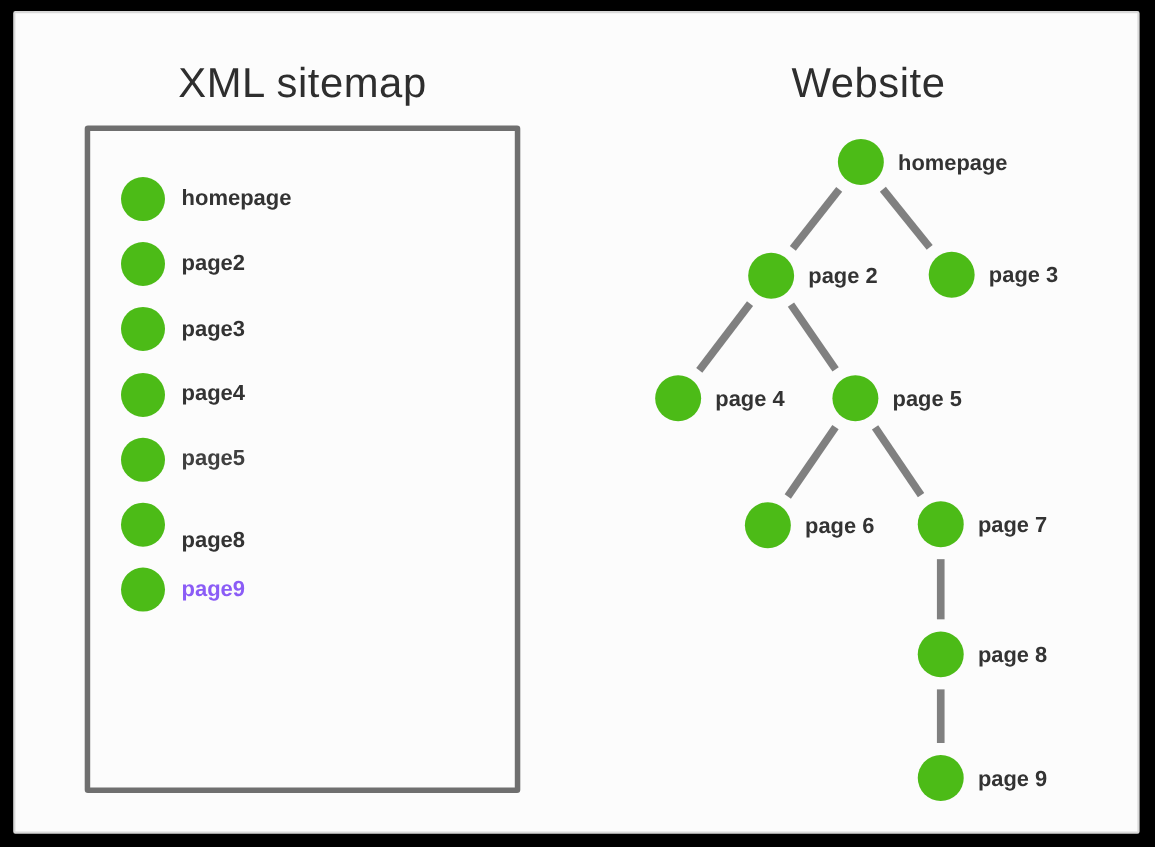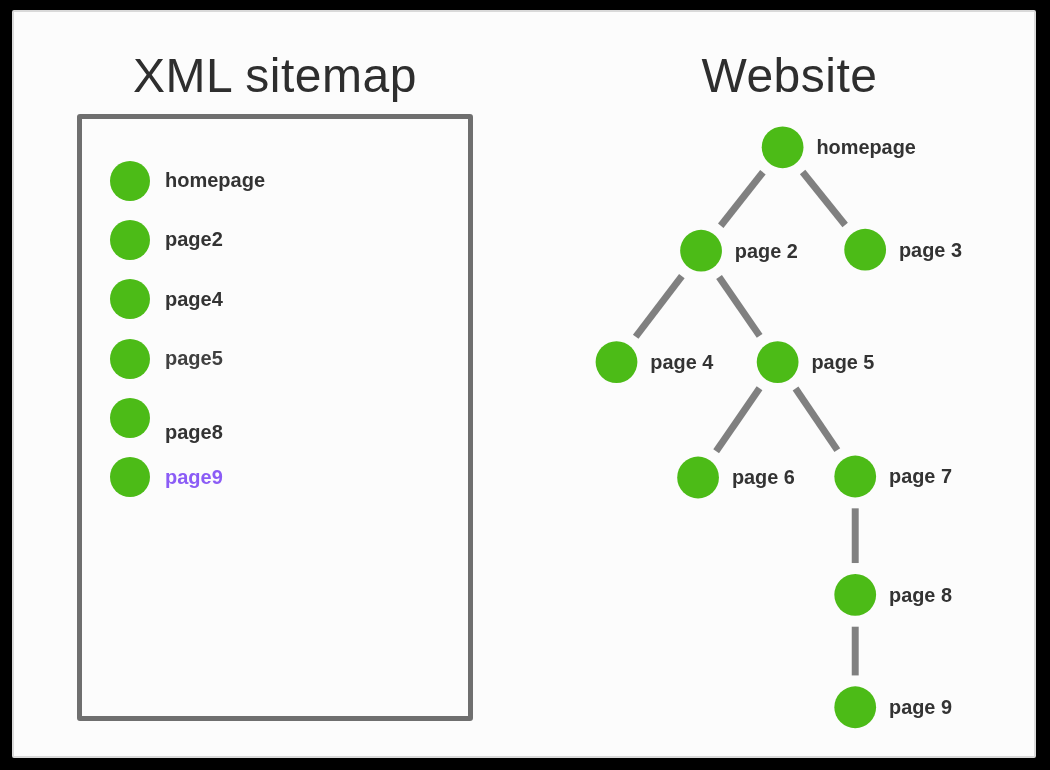--- a/index.html
+++ b/index.html
@@ -19,21 +19,21 @@
     position: absolute;
     top: 10px; left: 12px; right: 14px; bottom: 12px;
     background: #fcfcfc;
     border: 2px solid #d9d9d9;
     border-radius: 2px;
   }
   .panel-title {
     position: absolute;
     top: 43px;
     text-align: center;
-    font-size: 48px;
+    font-size: 38px;
     line-height: 42px;
     font-weight: 400;
     color: #2e2e2e;
     letter-spacing: 0.5px;
   }
   #sitemap-title { left: 63px; width: 396px; }
   #website-title { left: 513px; width: 525px; }
   .sitemap-box {
     position: absolute;
     left: 63px; top: 102px;
@@ -89,20 +89,24 @@
           <li>
             <span class="dot" style="background: rgb(76, 187, 23);"></span>
             <span class="item-label" style="color: rgb(51, 51, 51);">homepage</span>
           </li>
           <li>
             <span class="dot" style="background: rgb(76, 187, 23);"></span>
             <span class="item-label" style="color: rgb(51, 51, 51);">page2</span>
           </li>
           <li>
             <span class="dot" style="background: rgb(76, 187, 23);"></span>
+            <span class="item-label" style="color: rgb(51, 51, 51);">page3</span>
+          </li>
+          <li>
+            <span class="dot" style="background: rgb(76, 187, 23);"></span>
             <span class="item-label" style="color: rgb(51, 51, 51); text-align: center;">page4</span>
           </li>
           <li>
             <span class="dot" style="background: rgb(76, 187, 23);"></span>
             <span class="item-label" style="color: #404040;">page5</span>
           </li>
           <li>
             <span class="dot" style="background: rgb(76, 187, 23);"></span>
             <span class="item-label" style="color: rgb(51, 51, 51); margin-top: 29px;">page8</span>
           </li>

